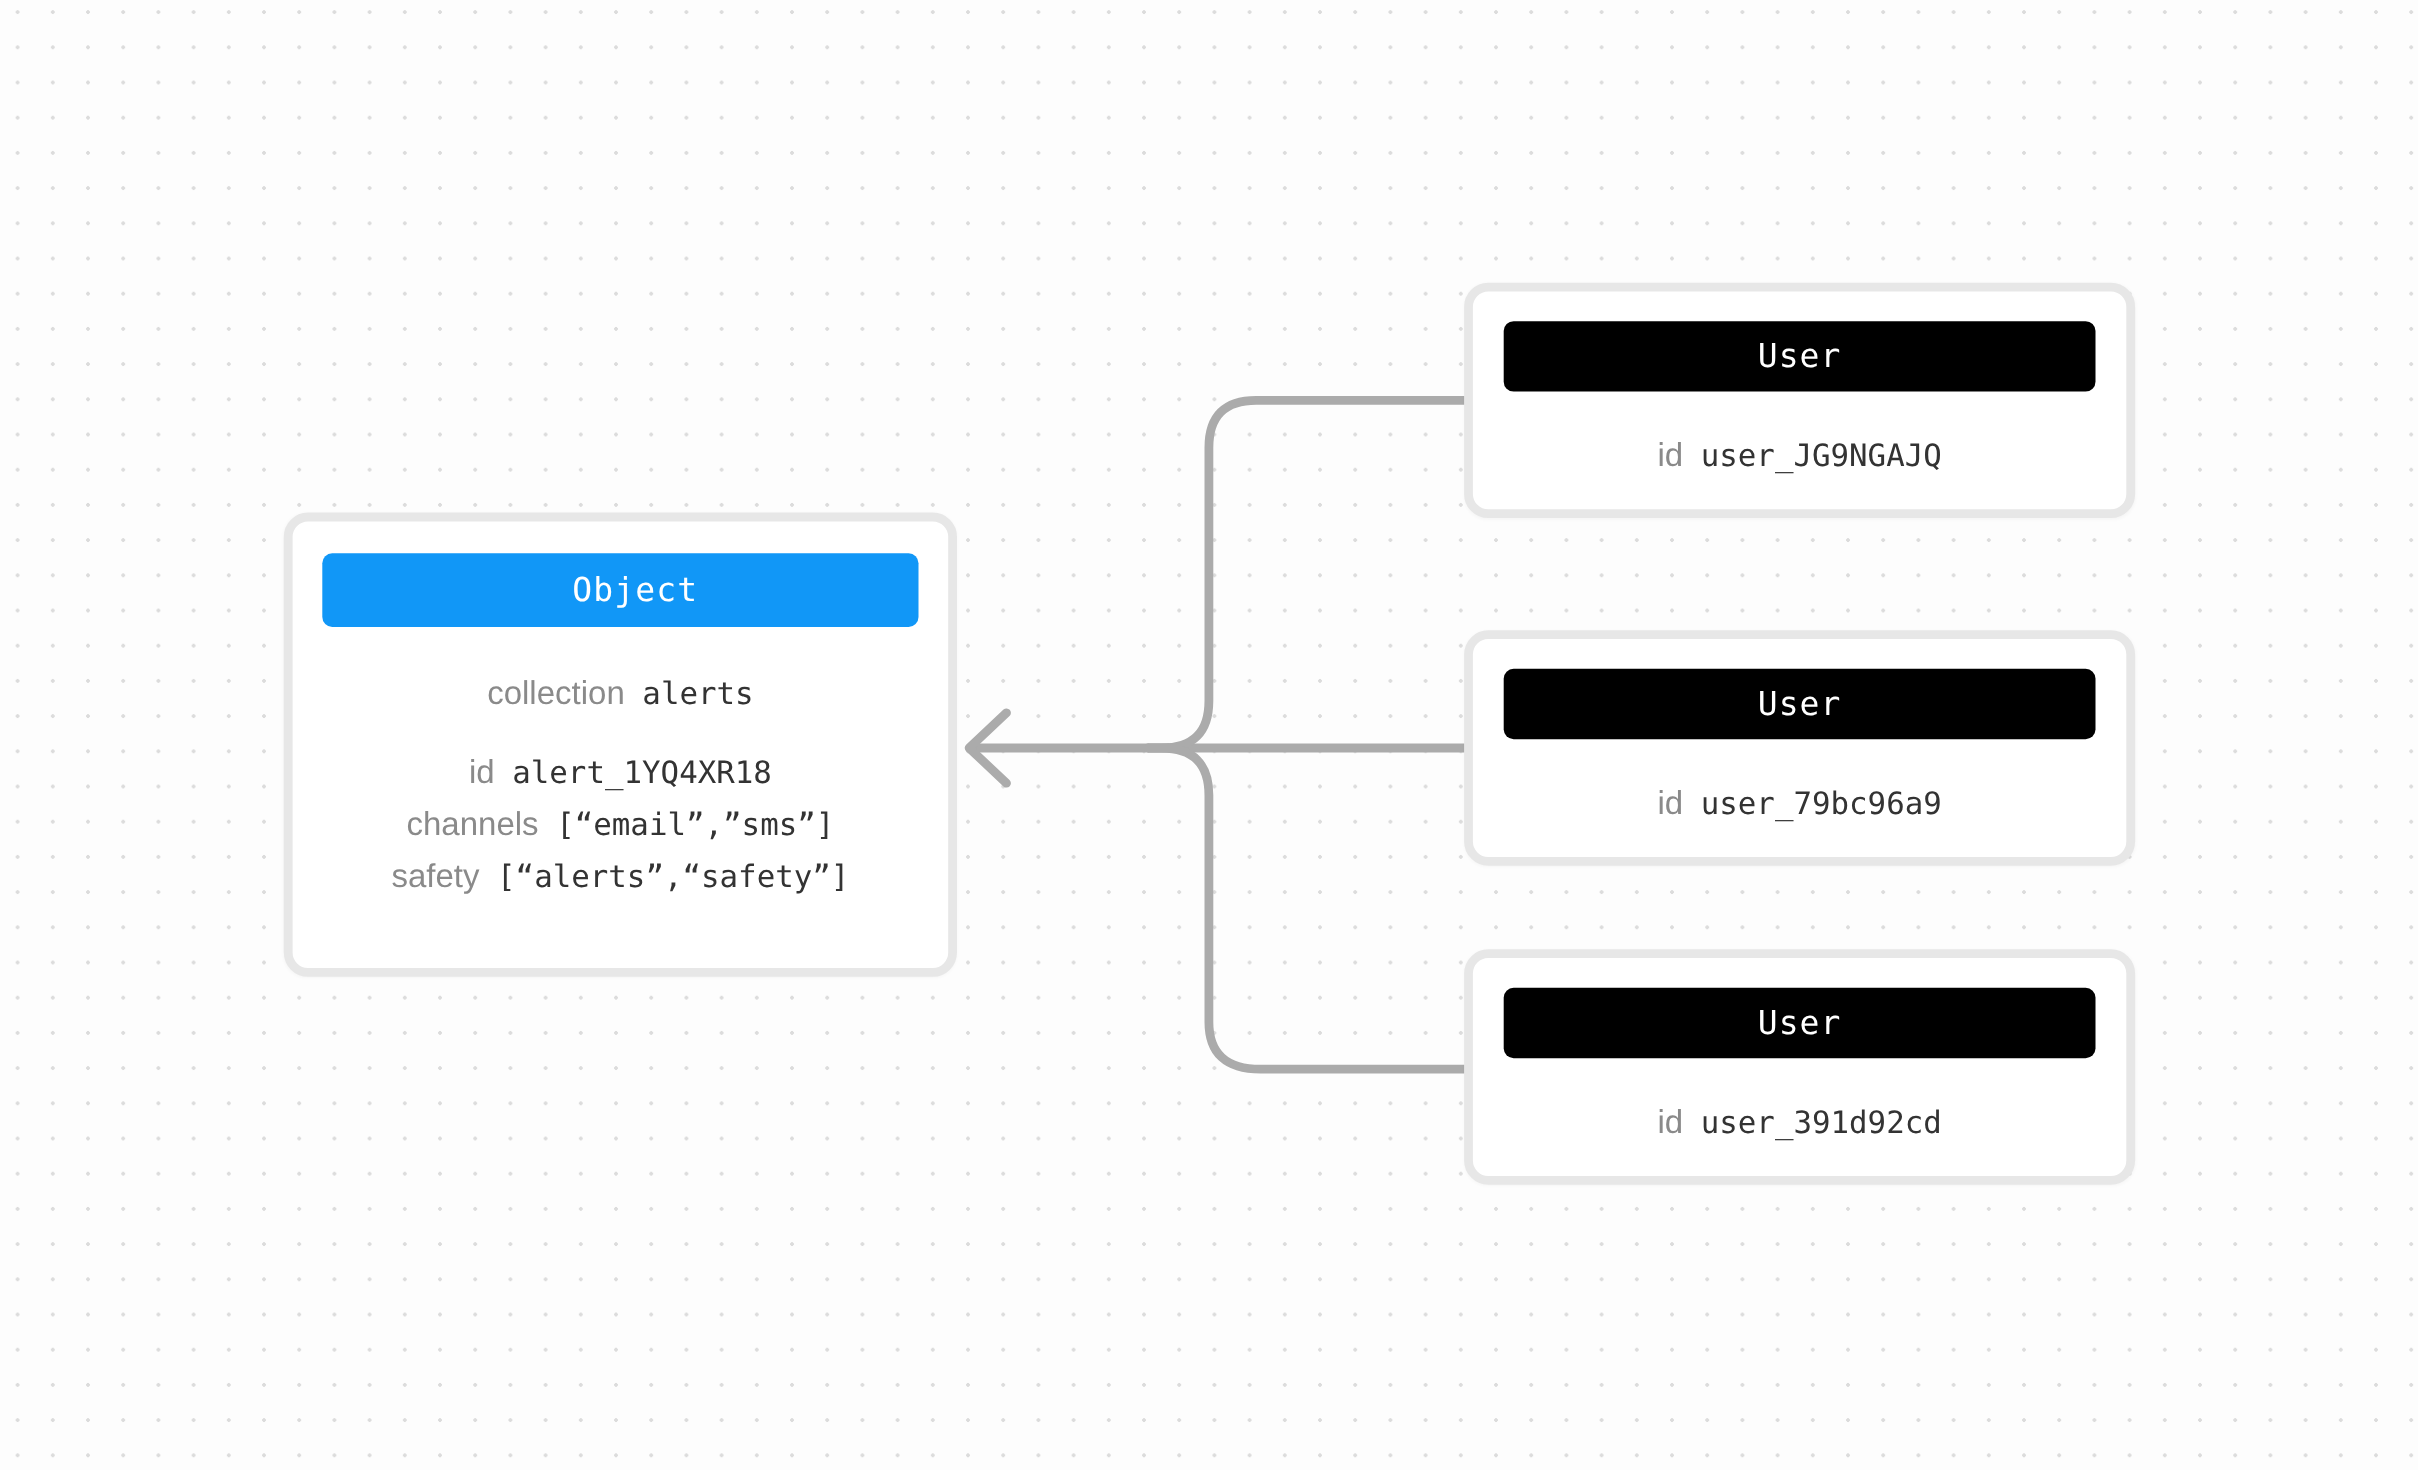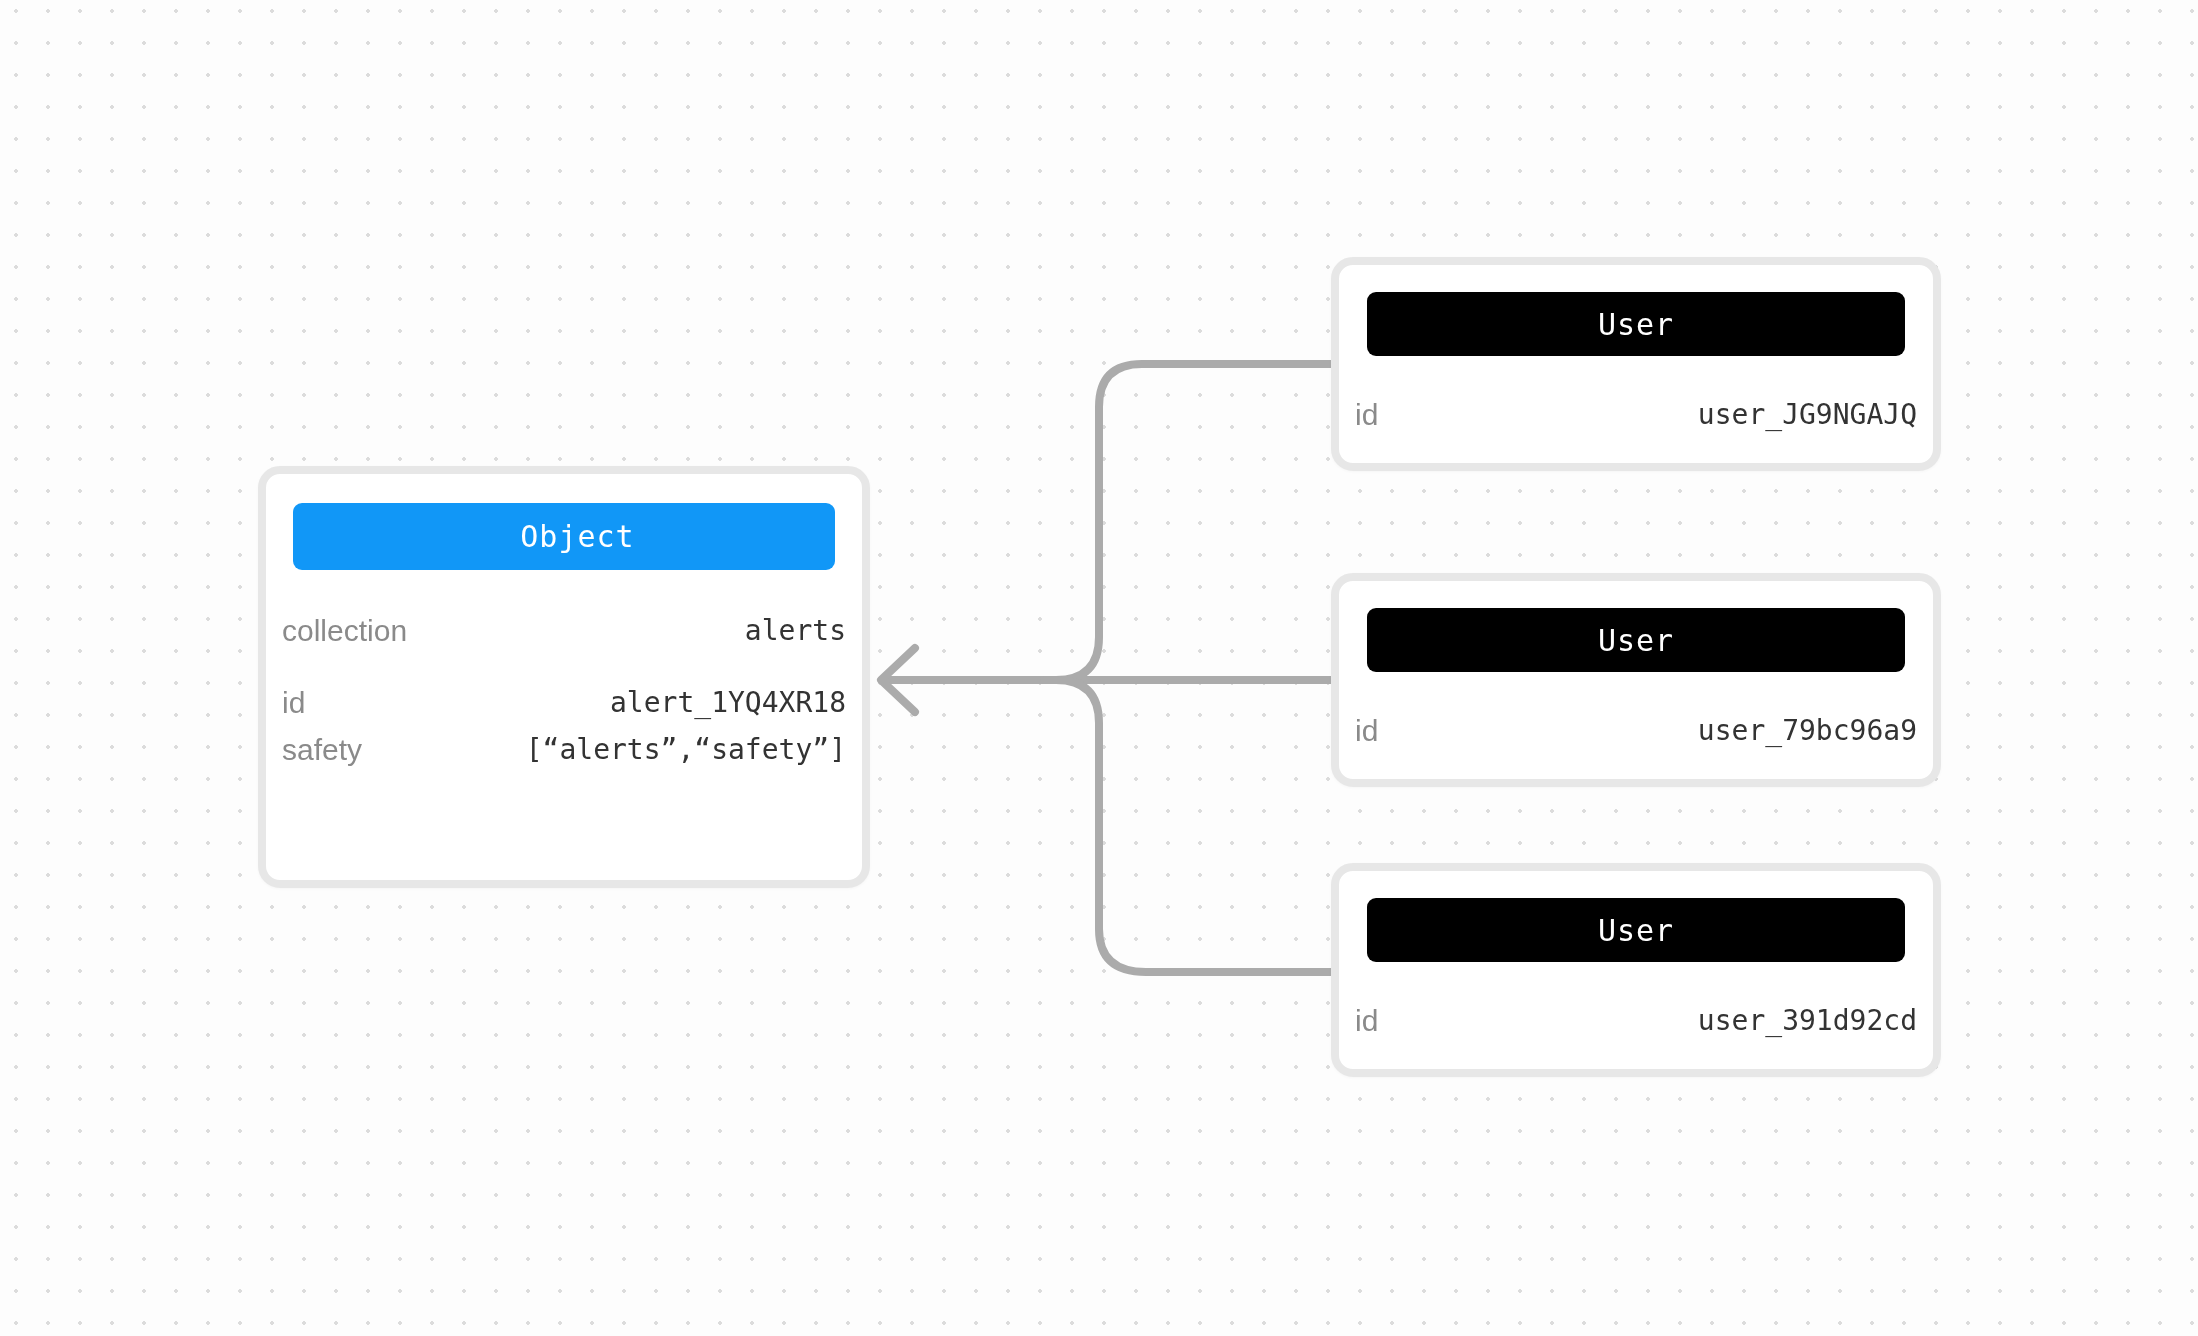--- a/index.html
+++ b/index.html
@@ -57,21 +57,21 @@
     padding-left: 27px;
   }
   .user-header {
     background: #000000;
     height: 64px;
     margin: 27px 28px 0 28px;
   }
 
   .frow {
     display: flex;
-    justify-content: space-between;
+    justify-content: center;
     align-items: center;
     padding: 0 16px;
     height: 36px;
     line-height: 36px;
     gap: 16px;
   }
   .row-collection { margin-top: 43px; }
   .row-id-obj     { margin-top: 36px; }
   .row-tight      { margin-top: 11px; }
   .row-id-user    { margin-top: 41px; }
@@ -109,20 +109,24 @@
     </div>
     <div class="frow row-collection">
       <span class="flabel">collection</span>
       <span class="fvalue">alerts</span>
     </div>
     <div class="frow row-id-obj">
       <span class="flabel">id</span>
       <span class="fvalue">alert_1YQ4XR18</span>
     </div>
     <div class="frow row-tight">
+      <span class="flabel">channels</span>
+      <span class="fvalue">[“email”,”sms”]</span>
+    </div>
+    <div class="frow row-tight">
       <span class="flabel">safety</span>
       <span class="fvalue">[“alerts”,“safety”]</span>
     </div>
   </div>
 
   <div class="node node-user-1">
     <div class="node-header user-header">
       <span>User</span>
     </div>
     <div class="frow row-id-user">

